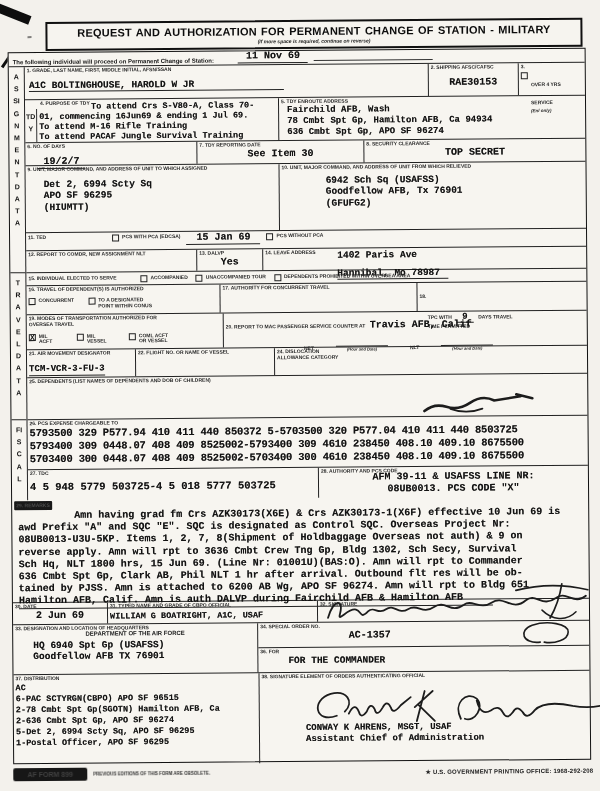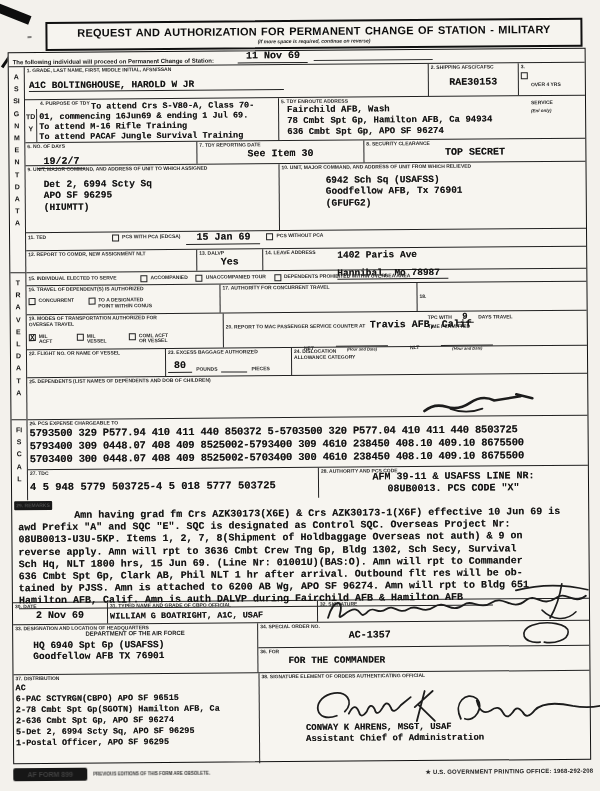--- a/index.html
+++ b/index.html
@@ -286,31 +286,26 @@
               <span class="lbl">NLT</span>
               <span class="blank">
                     <span class="bl"></span>
                     <span class="bh">(Hour and Date)</span>
                   </span>
             </div>
           </div>
         </div>
 
         <div class="row r10">
+          <div class="cell" style="width:109px;">
+            <div class="lbl">21. AIR MOVEMENT DESIGNATOR</div>
+            <div class="typed t9 u" style="margin-top:6px;display:inline-block;">TCM-VCR-3-FU-3</div>
+          </div>
           <div class="cell" style="width:139px;">
             <div class="lbl">22. FLIGHT NO. OR NAME OF VESSEL</div>
-          </div>
-          <div class="cell" style="width:126px;">
-            <div class="lbl">23. EXCESS BAGGAGE AUTHORIZED</div>
-            <div style="margin-top:4px;display:flex;align-items:flex-end;gap:4px;">
-              <span class="typed t10 u" style="padding:0 6px;">80</span>
-              <span class="lbl">POUNDS</span>
-              <span style="display:inline-block;width:26px;border-bottom:1px solid #222;height:6px;"></span>
-              <span class="lbl">PIECES</span>
-            </div>
           </div>
           <div class="cell" style="flex:1;">
             <div class="lbl" style="width:70px;">24. DISLOCATION ALLOWANCE CATEGORY</div>
           </div>
         </div>
 
         <div class="row r11">
           <div class="cell" style="flex:1;">
             <div class="lbl">25. DEPENDENTS (List names of dependents and DOB of children)</div>
           </div>
@@ -351,21 +346,21 @@
         <div>Sch Hq, NLT 1800 hrs, 15 Jun 69.  (Line Nr: 01001U)(BAS:O). Amn will rpt to Commander</div>
         <div>636 Cmbt Spt Gp, Clark AB, Phil NLT 1 hr after arrival.  Outbound flt res will be ob-</div>
         <div>tained by PJSS.  Amn is attached to 6200 AB Wg, APO SF 96274.  Amn will rpt to Bldg 651</div>
         <div class="u" style="display:inline-block;padding-right:30px;">Hamilton AFB, Calif. Amn is auth DALVP during Fairchild AFB &amp; Hamilton AFB</div>
       </div>
     </div>
 
     <div class="row r30">
       <div class="cell" style="width:95px;text-align:center;">
         <div class="lbl" style="text-align:left;">30. DATE</div>
-        <div class="typed t10">2 Nov 69</div>
+        <div class="typed t10">2 Jun 69</div>
       </div>
       <div class="cell" style="width:210px;">
         <div class="lbl">31. TYPED NAME AND GRADE OF CBPO OFFICIAL</div>
         <div class="typed t8" style="margin-top:2px;">WILLIAM G BOATRIGHT, A1C, USAF</div>
       </div>
       <div class="cell" style="flex:1;">
         <div class="lbl">32. SIGNATURE</div>
       </div>
     </div>
 

